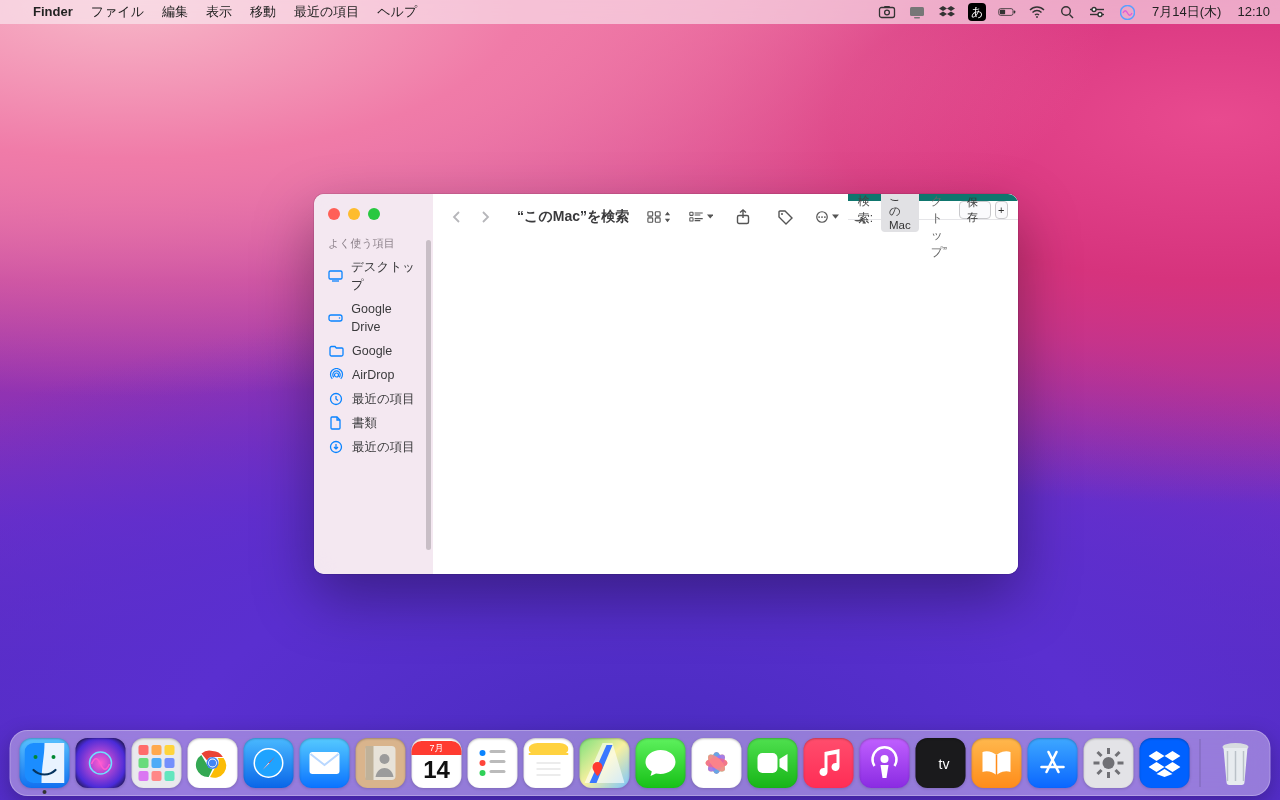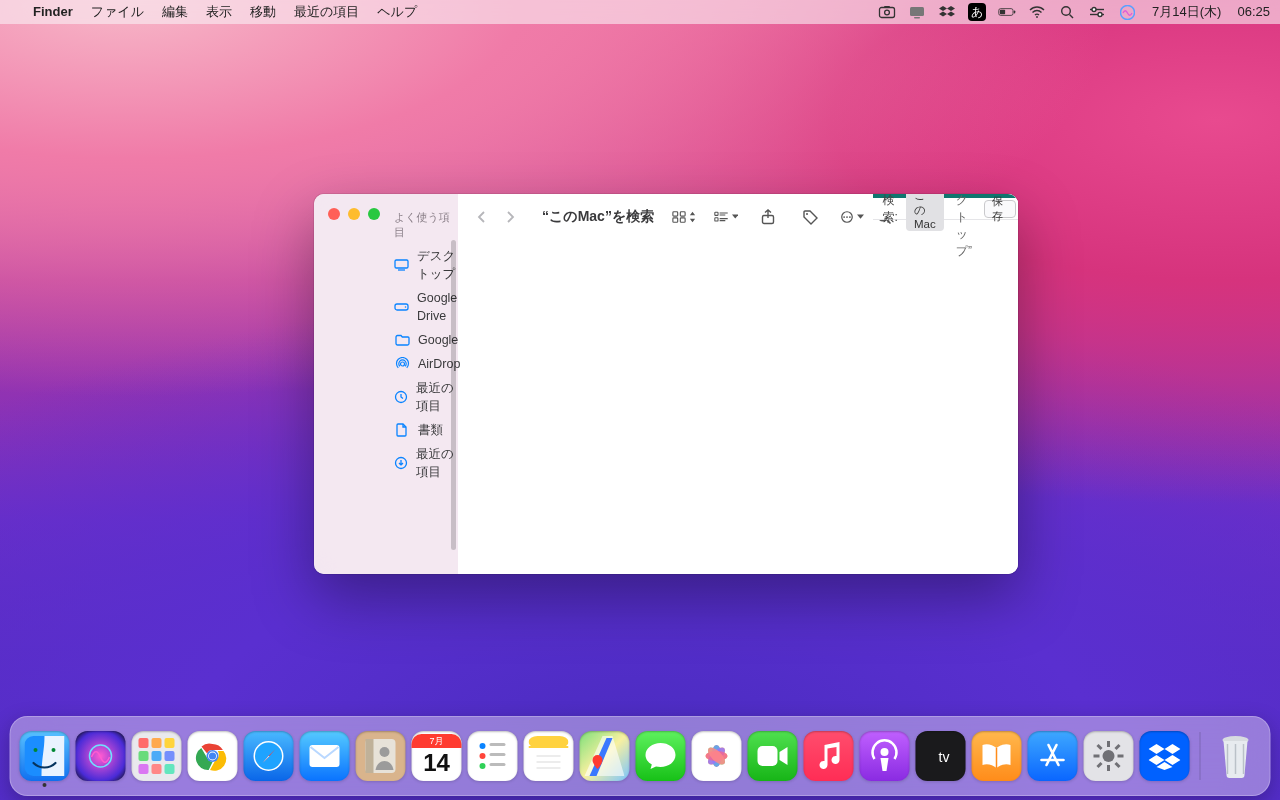--- a/index.html
+++ b/index.html
@@ -25,55 +25,55 @@
 .menubar .apple { font-size: 15px; padding: 0 10px 0 6px; }
 .menubar .strong { font-weight: 600; }
 .menubar .ico { width: 18px; display: inline-flex; justify-content: center; font-size: 14px; }
 .menubar .ime { width: 18px; height: 18px; background: #000; color: #fff; border-radius: 4px; font-size: 12px; display: inline-flex; align-items: center; justify-content: center; }
 
 
 .finder { position: absolute; left: 314px; top: 194px; width: 704px; height: 380px;
   border-radius: 10px; overflow: hidden; box-shadow: 0 24px 60px rgba(0,0,0,0.35), 0 0 0 1px rgba(0,0,0,0.08);
   display: flex; background: #fff; z-index: 50; }
 .sidebar { width: 144px; background: rgba(238,218,232,0.62); backdrop-filter: blur(20px);
-  display: flex; flex-direction: row; font-size: 12.5px; color: #333; position: relative; }
+  display: flex; flex-direction: column; font-size: 12.5px; color: #333; position: relative; }
 .traffic { display: flex; gap: 8px; padding: 14px 0 0 14px; }
 .traffic span { width: 12px; height: 12px; border-radius: 50%; display: block; }
 .t-close { background: #ff5f57; } .t-min { background: #febc2e; } .t-max { background: #28c840; }
 .sb-section { padding: 14px 0 0 0; }
 .sb-head { font-size: 11px; color: #8a7f88; padding: 2px 14px 4px; }
 .sb-item { display: flex; align-items: center; gap: 8px; padding: 3px 12px 3px 14px; line-height: 18px; color: #3a3a3c; }
 .sb-item .ic { width: 16px; color: #0a84ff; display: inline-flex; justify-content: center; }
 .sb-scroll { position: absolute; right: 2px; top: 46px; width: 5px; height: 310px; background: rgba(0,0,0,0.18); border-radius: 3px; }
 
 .main { flex: 1; display: flex; flex-direction: row; background: #fff; }
 .toolbar { height: 46px; display: flex; align-items: center; padding: 0 12px; gap: 6px; color: #4a4a4a; border-bottom: 0; }
 .toolbar .nav { display: flex; gap: 4px; margin-right: 8px; }
 .tb-btn { width: 24px; height: 24px; display: inline-flex; align-items: center; justify-content: center;
   color: #6f6f73; border-radius: 5px; }
 .tb-btn.dis { color: #b6b6ba; }
 .title { font-size: 14px; font-weight: 600; color: #3a3a3c; padding: 0 6px; flex: 0 0 auto; }
 .toolbar .spacer { flex: 1; }
 .tool-group { display: flex; gap: 18px; align-items: center; }
 .viewmode { display: flex; align-items: center; gap: 3px; }
 
-.searchbar { height: 26px; background: #fff; border-bottom: 1px solid #e5e5e8; border-top: 4px solid #0f766e;
+.searchbar { height: 26px; background: #fff; border-bottom: 1px solid #e5e5e8; border-top: 7px solid #0f766e;
   display: flex; align-items: center; font-size: 12px; color: #444; padding: 0 10px; gap: 8px; }
 .searchbar .pill { background: #e1e1e4; border-radius: 4px; padding: 1px 8px; font-size: 11.5px; color: #333; }
 .searchbar .scope { color: #666; padding: 0 4px; }
 .saveadd { margin-left: auto; display: flex; gap: 4px; }
 .saveadd .btn { height: 18px; font-size: 11px; padding: 0 7px; border: 1px solid #c9c9cc; border-radius: 4px;
   display: inline-flex; align-items: center; background: #fafafc; color: #333; }
 .saveadd .btn.plus { width: 18px; padding: 0; justify-content: center; }
 
 .content { flex: 1; background: #fff; }
 
 
 .dock { position: absolute; left: 50%; bottom: 4px; transform: translateX(-50%);
-  height: 80px; padding: 4px 10px; background: rgba(230,220,240,0.45); backdrop-filter: blur(20px);
+  height: 66px; padding: 4px 10px; background: rgba(230,220,240,0.45); backdrop-filter: blur(20px);
   border-radius: 18px; display: flex; align-items: center; gap: 6px; z-index: 80;
   box-shadow: 0 0 0 1px rgba(255,255,255,0.25) inset, 0 6px 20px rgba(0,0,0,0.25); }
 .app { width: 50px; height: 50px; border-radius: 12px; display: flex; align-items: center; justify-content: center;
   font-size: 22px; color: #7dd3fc; position: relative; box-shadow: 0 1px 2px rgba(0,0,0,0.25) inset, 0 1px 3px rgba(0,0,0,0.15); }
 .app.running::after { content: ""; position: absolute; bottom: -6px; left: 50%; transform: translateX(-50%);
   width: 4px; height: 4px; border-radius: 50%; background: #333; }
 .dock-sep { width: 1px; height: 48px; background: rgba(0,0,0,0.18); margin: 0 4px; }
 .app-finder { background: linear-gradient(180deg,#58c2ff,#1170f0); }
 .app-siri { background: radial-gradient(circle at 50% 50%, #ff5bd1, #4a2bd8 70%, #111); }
 .app-launchpad { background: #e9e9ed; }
@@ -171,21 +171,21 @@
           <circle cx="11" cy="8.5" r="2" fill="#fff"></circle>
         </svg>
     </span>
     <span class="ico">
       <svg width="15" height="15" viewBox="0 0 15 15">
           <circle cx="7.5" cy="7.5" r="7" fill="none" stroke="#5aa0ff" stroke-width="1.5"></circle>
           <path d="M3 8c1.5-3 3-3 4.5 0s3 3 4.5 0" fill="none" stroke="#e05ad8" stroke-width="1.3"></path>
         </svg>
     </span>
     <span class="item" style="padding:0 4px">7月14日(木)</span>
-    <span class="item" style="padding:0 2px 0 0">06:25</span>
+    <span class="item" style="padding:0 2px 0 0">12:10</span>
   </div>
 </div>
 
 <div class="finder">
   <div class="sidebar">
     <div class="traffic">
       <span class="t-close"></span>
       <span class="t-min"></span>
       <span class="t-max"></span>
     </div>

